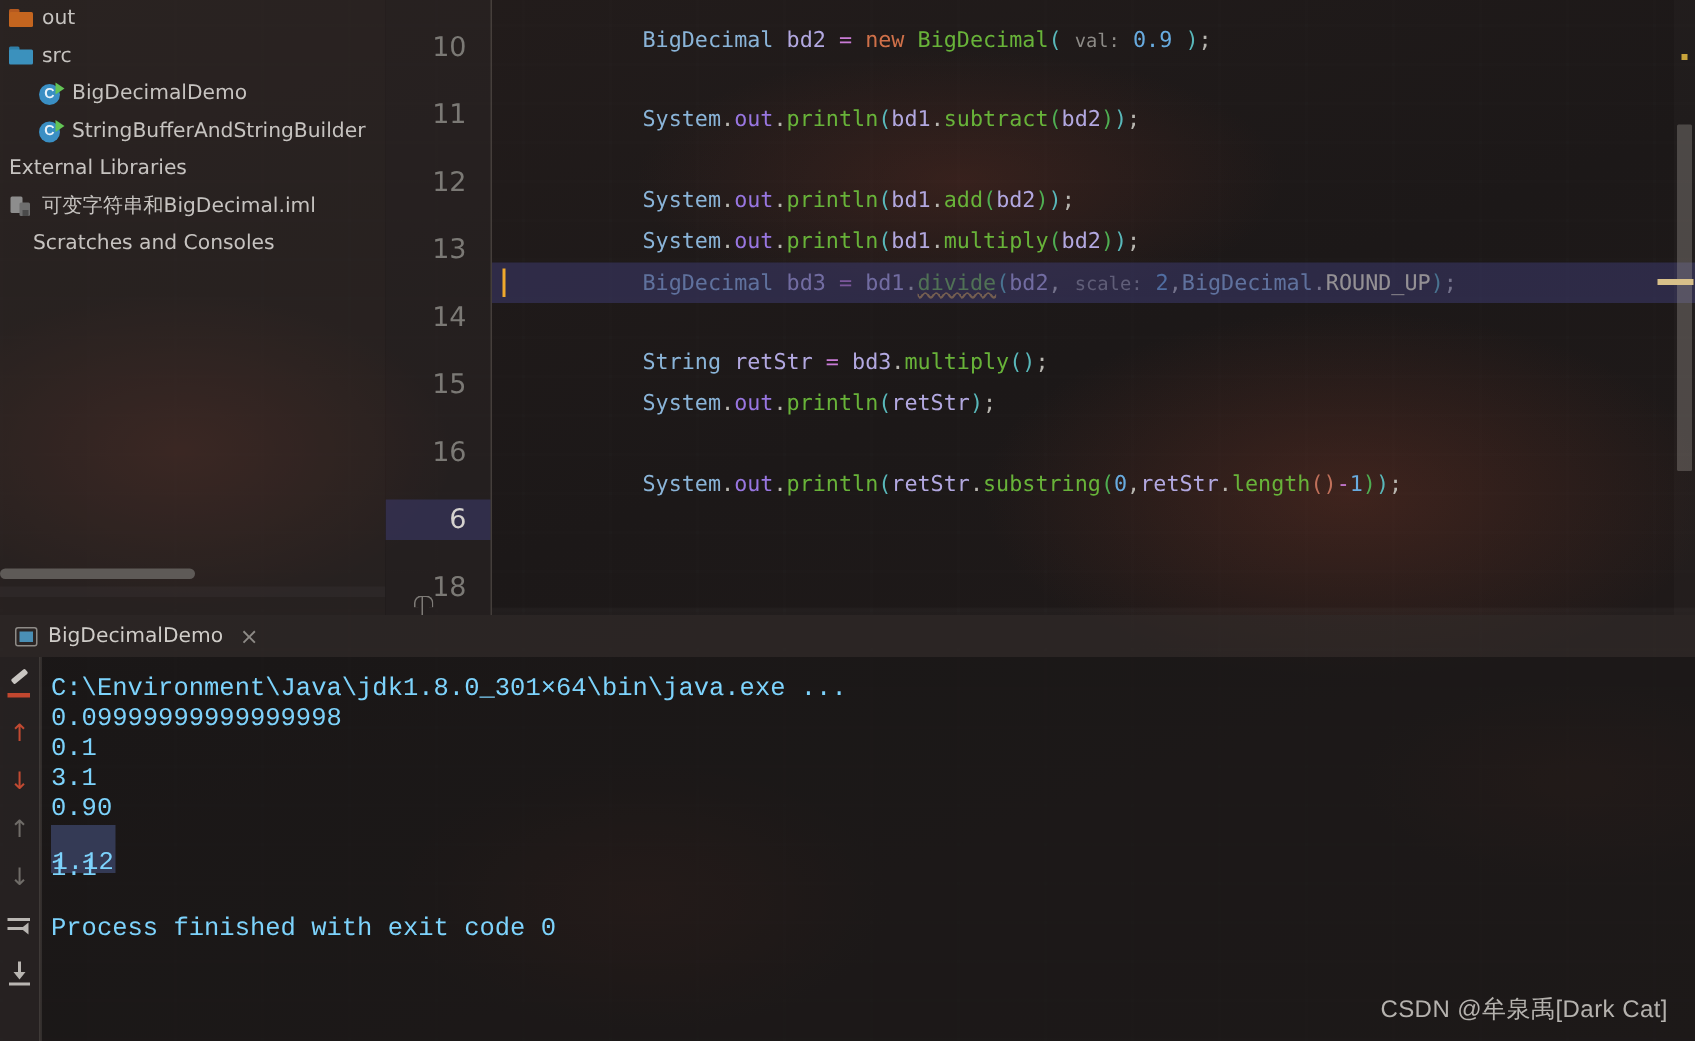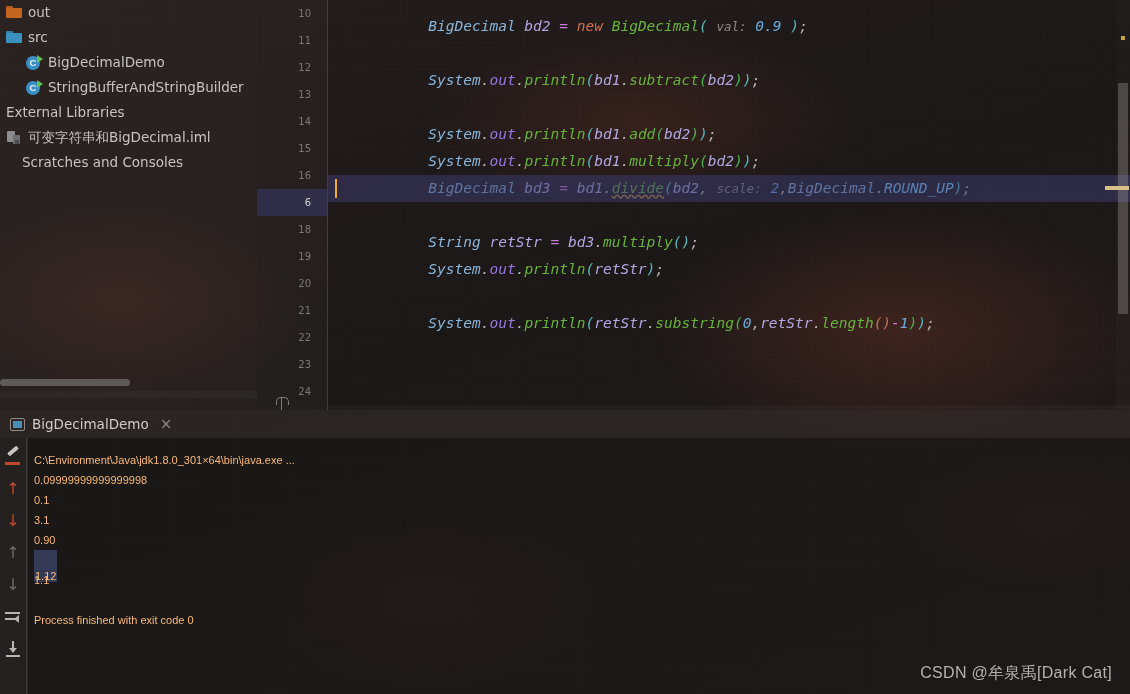--- a/index.html
+++ b/index.html
@@ -124,53 +124,54 @@
     overflow: hidden;
   }
   .gutter {
     position:absolute; left:0; top:0;
     width:71px; height:410px;
     background: rgba(44,38,37,0.50);
     border-right:1px solid rgba(130,120,112,0.35);
   }
   .codearea {
     position:absolute; left:71px; top:0;
-    width:802px; height:410px;font-style:italic;
+    width:802px; height:410px;
   }
 
   .line {
     position:relative;
     height:27px;
     font-family:"DejaVu Sans Mono", monospace;
     font-size:14.5px;
     line-height:27px;
     white-space:pre;
   }
   .gline {
     height:27px; line-height:27px;
     text-align:right;
     padding-right:16px;
     font-family:"DejaVu Sans", sans-serif;
-    font-size:10px;
+    font-size:18px;
     color:#7b7975;
+    margin-top:18px;
   }
   .gline.cur { color:#d5d2cf; }
   .lrow.cur-line { background: rgba(60,58,110,0.55); }
   .gline.cur { background: rgba(60,58,110,0.55); }
 
   .code { padding-left:13px; color:#b8b6b0; }
 
   
   .t-type   { color:#8ab4d8; }
   .t-ident  { color:#b2a8e0; }
   .t-field  { color:#9876e0; }
   .t-method { color:#68b339; }
   .t-kw     { color:#cf7049; }
   .t-num    { color:#68abdf; }
-  .t-const  { color:#7dd3fc; }
+  .t-const  { color:#fef9c3; }
   .t-hint   { color:#8c8a86; font-size:12.5px; }
   .t-op     { color:#c97bd6; }
   .t-punct  { color:#b8b6b0; }
   .p0 { color:#59b8ba; }
   .p1 { color:#4fae52; }
   .p2 { color:#c0705a; }
   .underwave {
     text-decoration: underline wavy #b98b2e;
     text-decoration-skip-ink: none;
     text-align: right;
@@ -298,24 +299,24 @@
     position:absolute; left:5px; top:8px; width:0; height:0;
     border-left:4px solid transparent; border-right:4px solid transparent;
     border-top:5px solid #b9b6b2;
   }
   .ic-end .base { position:absolute; left:2px; bottom:1px; width:14px; height:2px; background:#b9b6b2; }
 
   .console-text {
     position:absolute; left:27px; top:0;
     right:0; bottom:0;
     padding:12px 0 0 6px;
-    font-family:Liberation Sans, sans-serif;
-    font-size:11px;
+    font-family:Liberation Mono, monospace;
+    font-size:17px;
     line-height:20px;
-    color:#fdba74;
+    color:#7dd3fc;
     border-left:1px solid rgba(120,112,106,0.25);
   }
   .cl { white-space:pre; height:20px; }
   .cl.hl { background:#343a55; display:inline-block; padding:16px 1px; }
 
   .watermark {
     position:absolute; right:18px; bottom:10px;
     color:#b5b2ae; font-size:16px;
     font-family:"Liberation Sans", sans-serif;
     letter-spacing:.3px;

